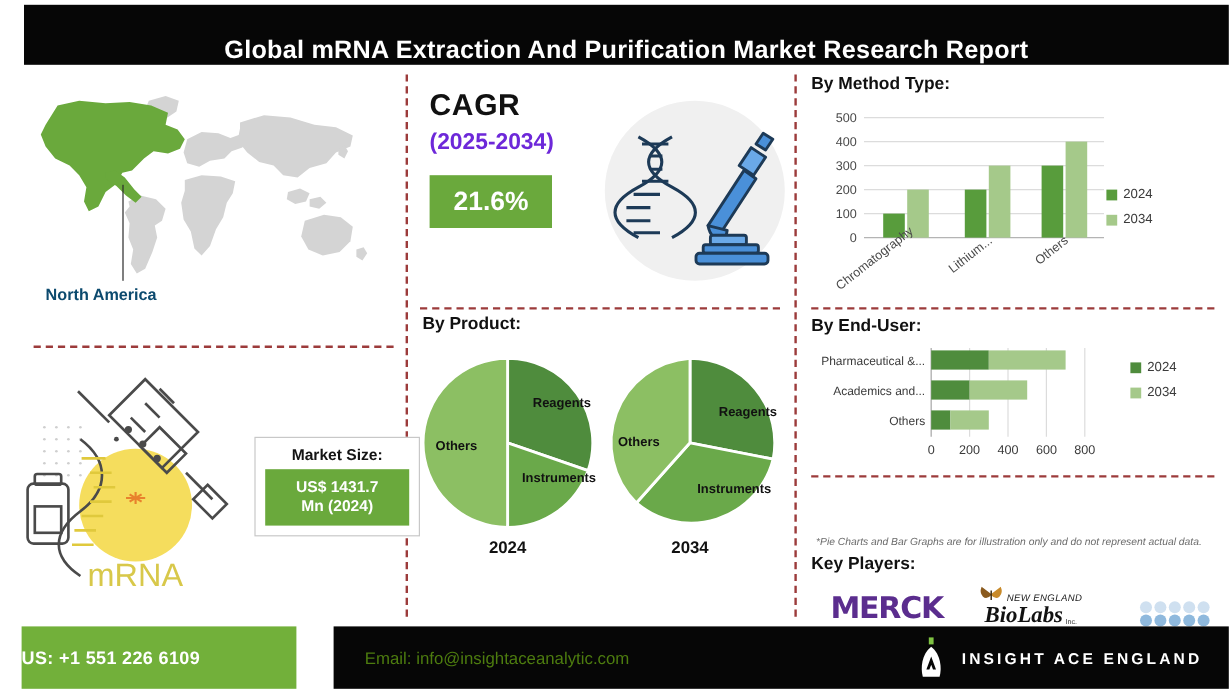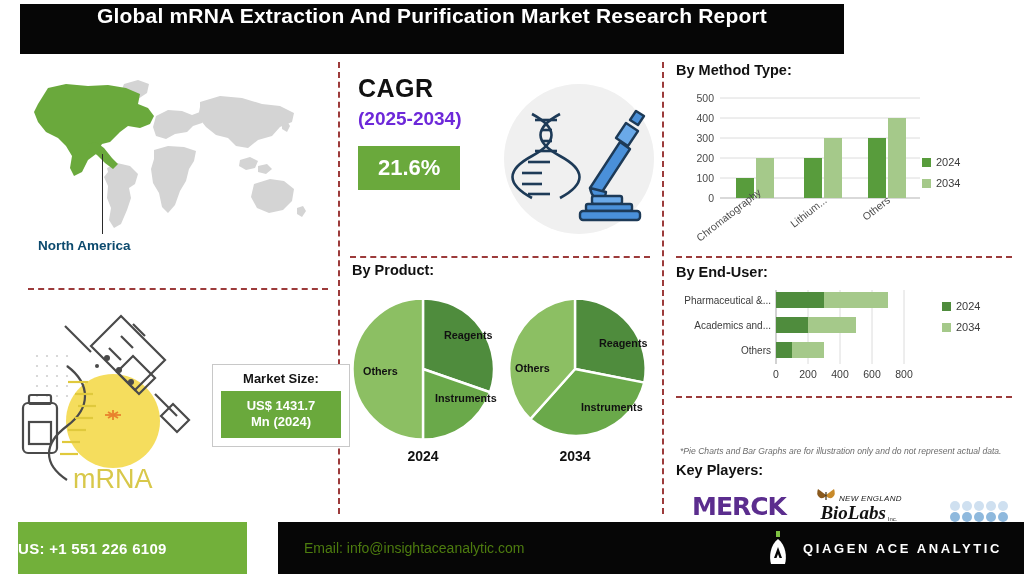--- a/index.html
+++ b/index.html
@@ -1,21 +1,21 @@
 <!DOCTYPE html>
 <html><head>
 <meta charset="utf-8">
 <style>
   html,body{margin:0;padding:0;background:#ffffff;}
   body{width:1024px;height:576px;overflow:hidden;font-family:"Liberation Sans",sans-serif;position:relative;}
   .page{position:relative;width:1024px;height:576px;background:#ffffff;}
 
   
-  .header{position:absolute;left:20px;top:4px;width:824px;height:50px;background:#060606;
-          display:flex;align-items:flex-start;justify-content:center;}
+  .header{position:absolute;left:20px;top:4px;width:1004px;height:50px;background:#060606;
+          display:flex;align-items:flex-end;justify-content:center;}
   .header-title{color:#ffffff;font-size:21px;font-weight:bold;letter-spacing:.2px;
                 font-family:"Liberation Sans",sans-serif;white-space:nowrap;}
 
   
   .body-area{position:absolute;left:0;top:58px;width:1024px;height:460px;}
 
   
   .vdash{position:absolute;top:4px;height:452px;width:0;
          border-left:2px dashed #9c3b3b;}
   .vdash.v1{left:338px;}
@@ -493,18 +493,18 @@
       <span>US: +1 551 226 6109</span>
     </div>
     <div class="foot-black">
       <span class="foot-email">Email: info@insightaceanalytic.com</span>
       <div class="foot-brand">
         <svg width="26" height="34" viewBox="0 0 26 34">
           <rect x="11" y="0" width="4" height="6" fill="#7ec242"></rect>
           <path d="M13 8 C 5 14, 4 26, 6 33 L20 33 C 22 26, 21 14, 13 8 Z" fill="#ffffff"></path>
           <path d="M13 16 L9 27 L11.5 27 L13 23 L14.5 27 L17 27 Z" fill="#060606"></path>
         </svg>
-        <span class="brand-text">QIAGEN ACE ANALYTIC</span>
+        <span class="brand-text">INSIGHT ACE ENGLAND</span>
       </div>
     </div>
   </div>
 
 </div>
 
 </body></html>

